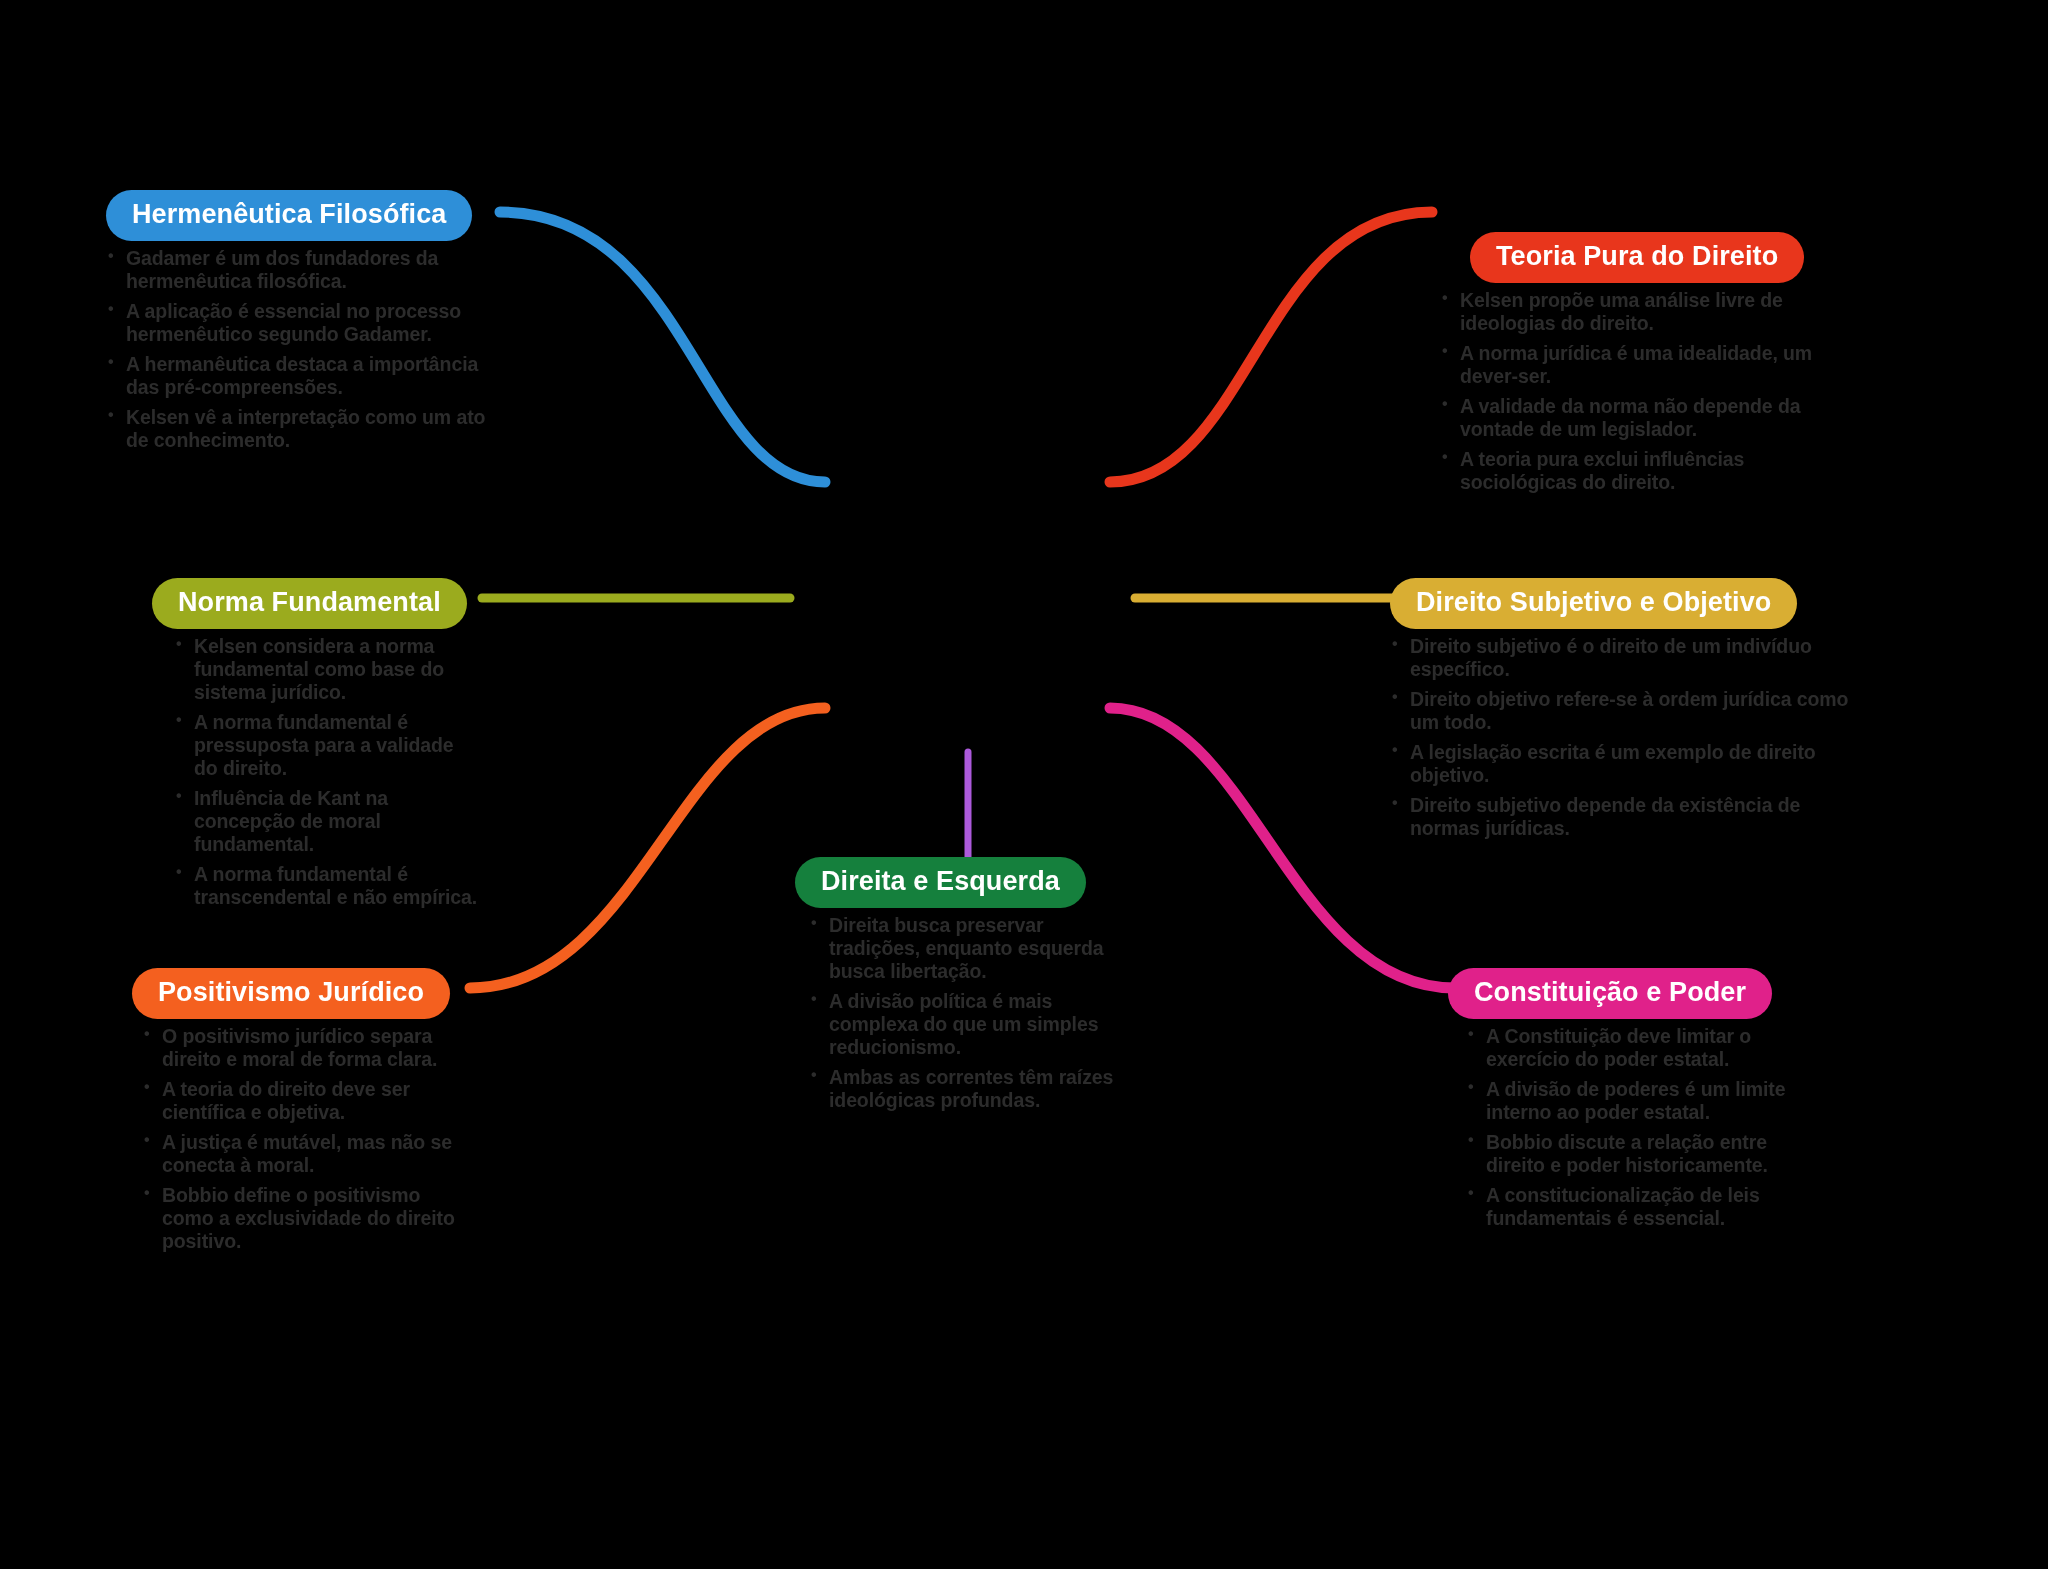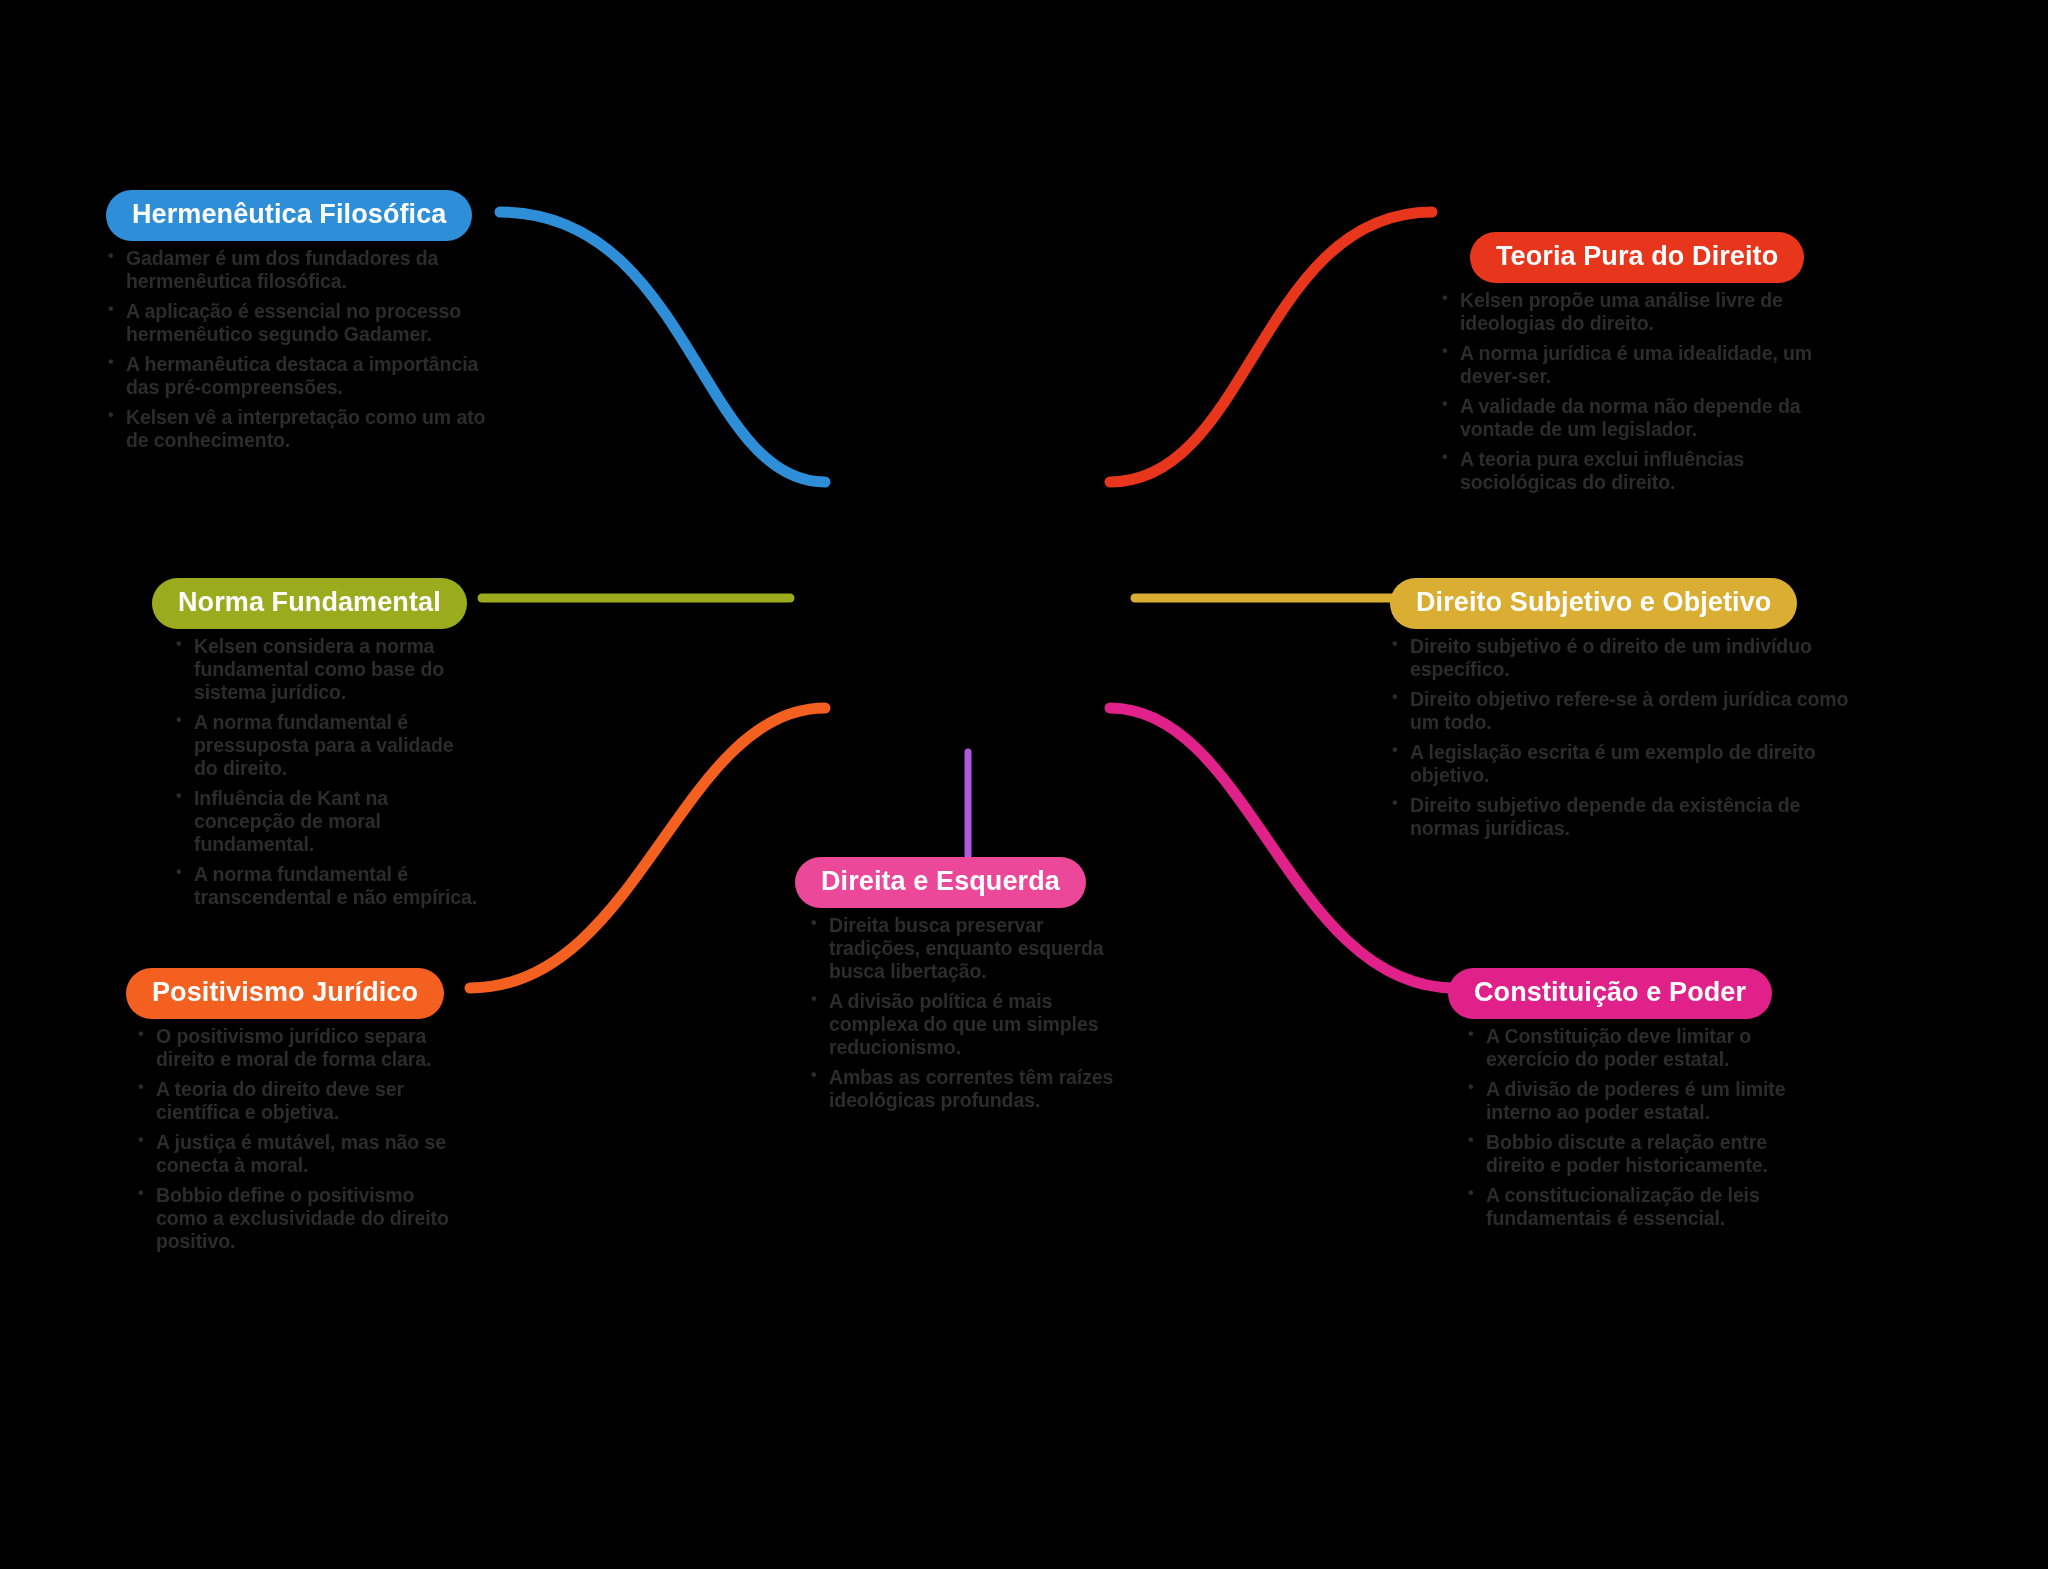--- a/index.html
+++ b/index.html
@@ -86,21 +86,21 @@
     font-size: 16px;
   }
 
   
   .b-hermeneutica { left: 106px; top: 190px; width: 400px; }
   .b-teoria       { left: 1440px; top: 192px; width: 400px; text-align: left; }
   .b-teoria .node-title { margin-left: 30px; margin-top: 40px; }
   .b-norma        { left: 152px; top: 578px; width: 330px; }
   .b-norma .bullets { margin-left: 22px; }
   .b-subjetivo    { left: 1390px; top: 578px; width: 470px; }
-  .b-positivismo  { left: 126px; top: 968px; width: 340px; }
+  .b-positivismo  { left: 132px; top: 968px; width: 340px; }
   .b-positivismo .bullets { margin-left: 10px; }
   .b-direita      { left: 795px; top: 857px; width: 320px; }
   .b-direita .bullets { margin-left: 14px; }
   .b-constituicao { left: 1448px; top: 968px; width: 370px; }
   .b-constituicao .bullets { margin-left: 18px; }
 </style>
 </head>
 <body>
 
 <div id="canvas">
@@ -168,21 +168,21 @@
     <div class="node-title" style="background:#F4601F">Positivismo Jurídico</div>
     <ul class="bullets">
       <li>O positivismo jurídico separa direito e moral de forma clara.</li>
       <li>A teoria do direito deve ser científica e objetiva.</li>
       <li>A justiça é mutável, mas não se conecta à moral.</li>
       <li>Bobbio define o positivismo como a exclusividade do direito positivo.</li>
     </ul>
   </div>
 
   <div class="branch b-direita">
-    <div class="node-title" style="background:#ec4899">Direita e Esquerda</div>
+    <div class="node-title" style="background:#15803d">Direita e Esquerda</div>
     <ul class="bullets">
       <li>Direita busca preservar tradições, enquanto esquerda busca libertação.</li>
       <li>A divisão política é mais complexa do que um simples reducionismo.</li>
       <li>Ambas as correntes têm raízes ideológicas profundas.</li>
     </ul>
   </div>
 
   <div class="branch b-constituicao">
     <div class="node-title" style="background:#E0218A">Constituição e Poder</div>
     <ul class="bullets">

